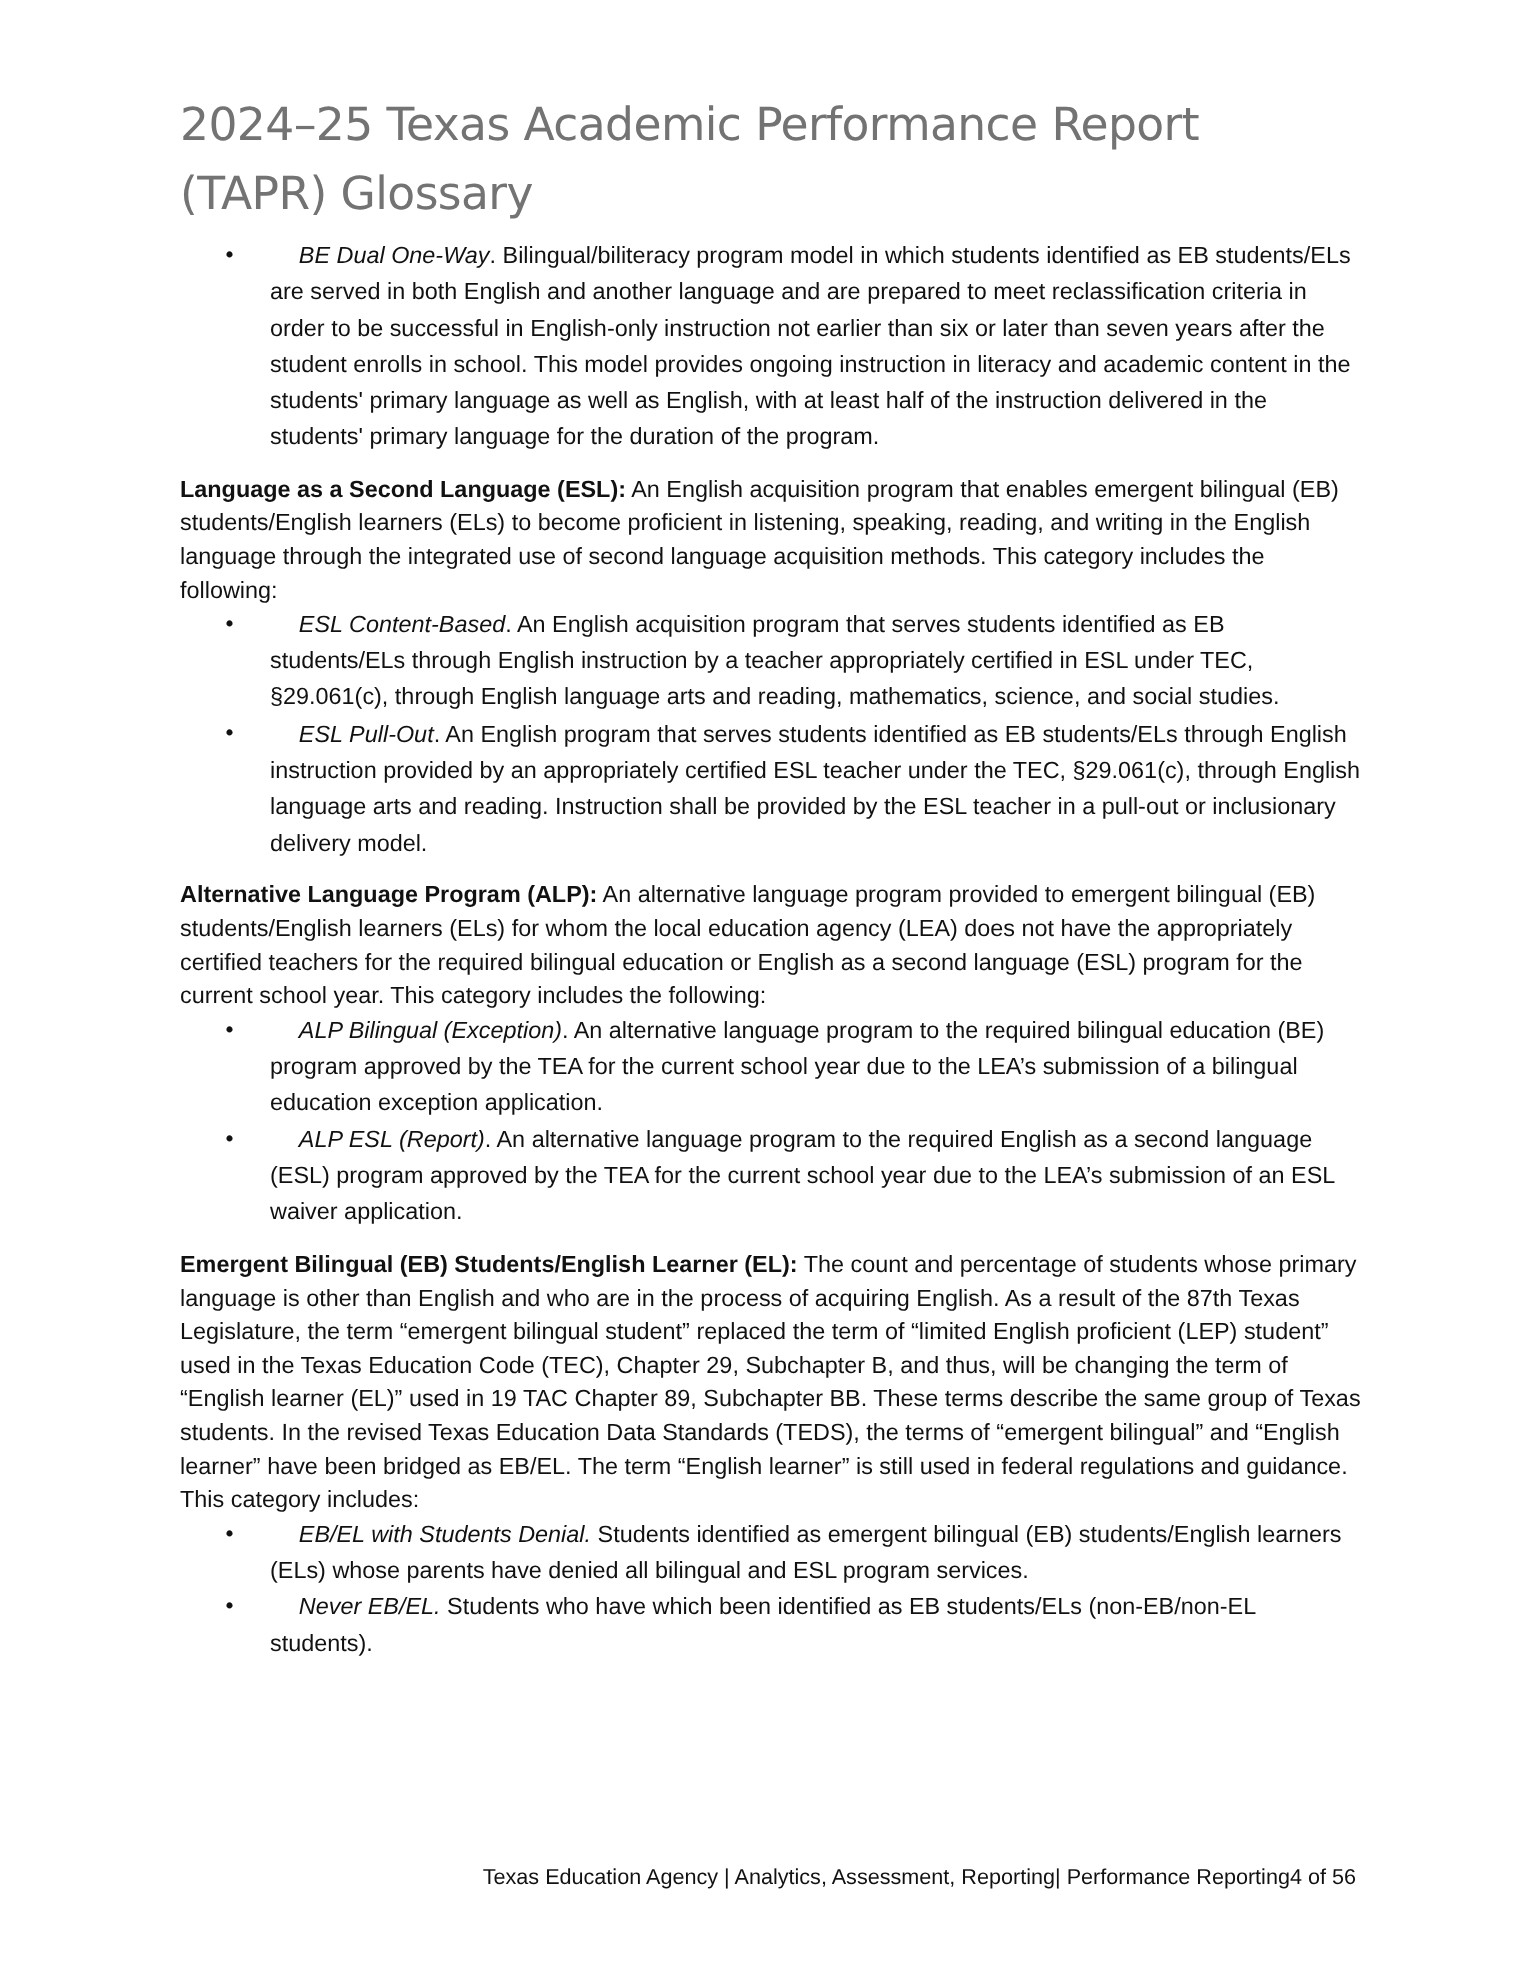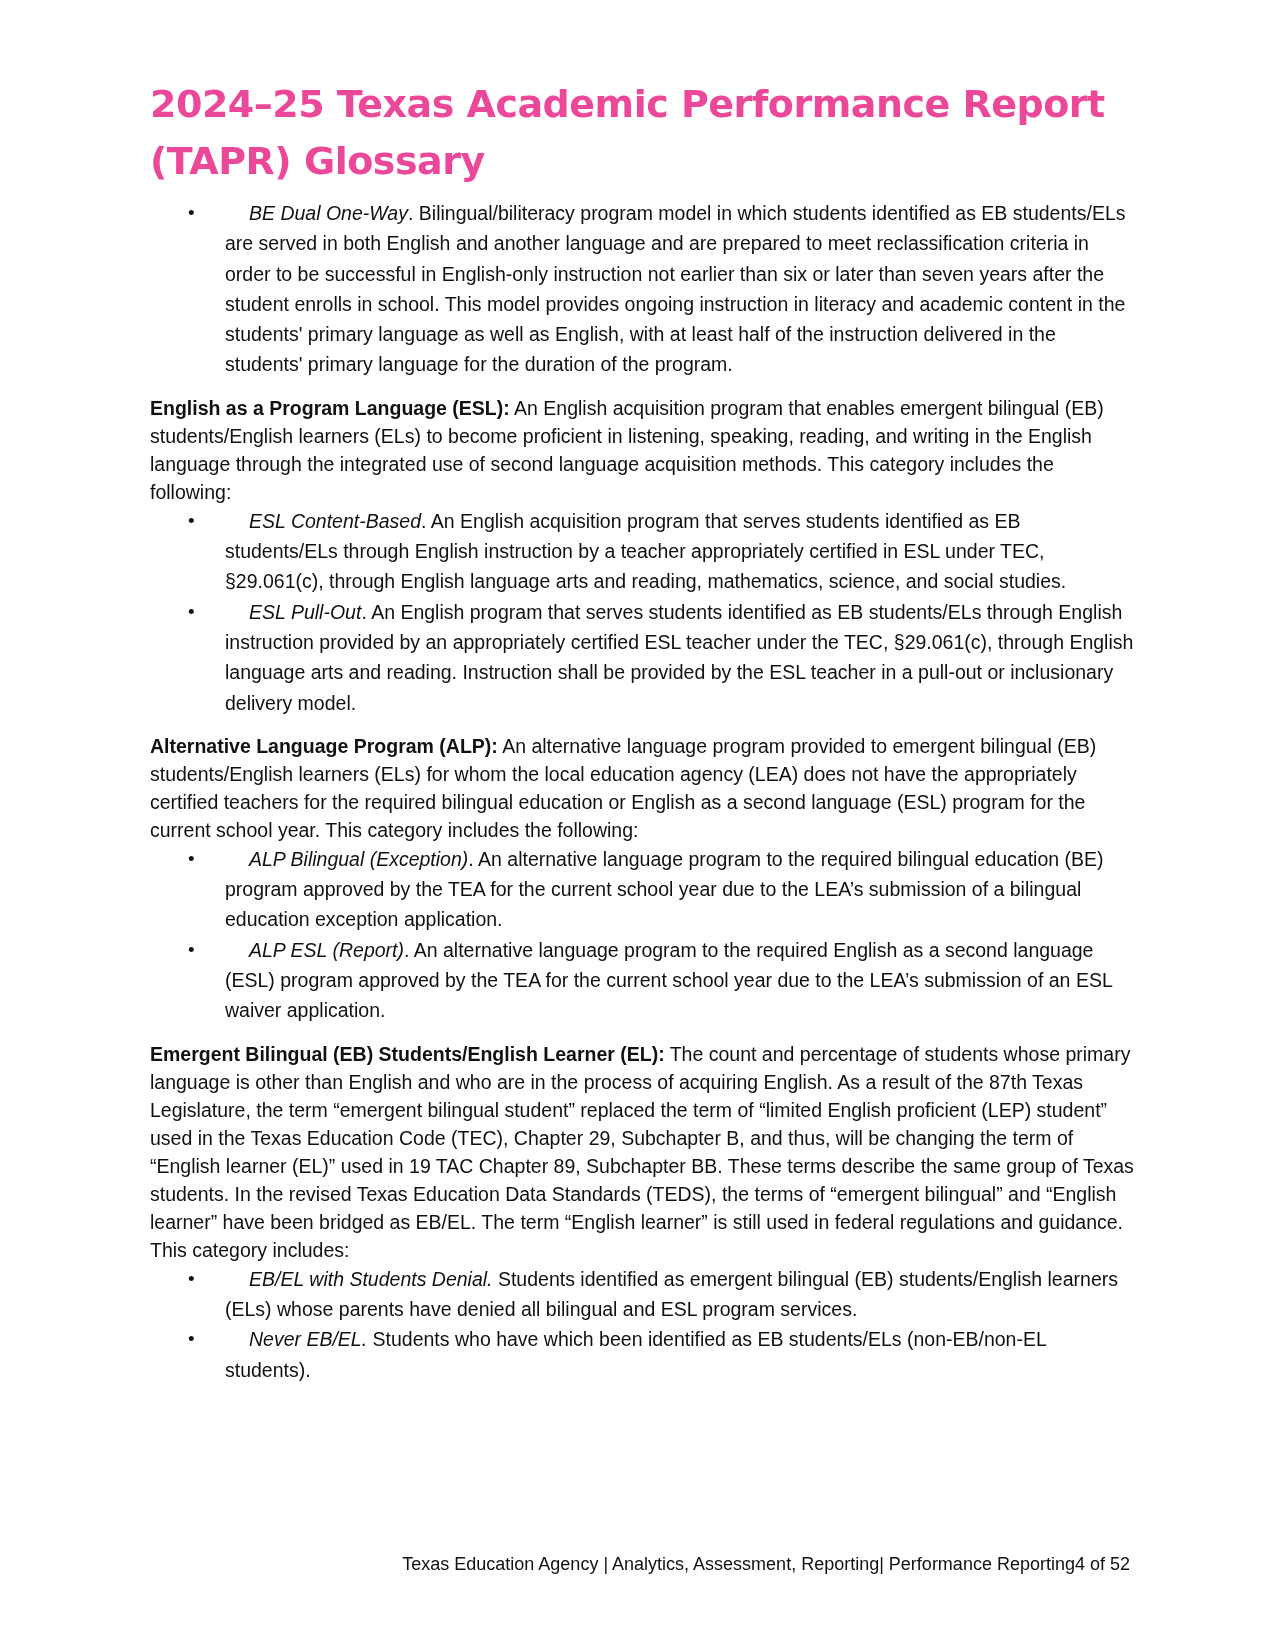--- a/index.html
+++ b/index.html
@@ -1,21 +1,21 @@
 <!DOCTYPE html>
 <html><head>
 <meta charset="utf-8">
 <style>
   html, body { margin: 0; padding: 0; background: #ffffff; }
   body { width: 1275px; height: 1650px; position: relative; overflow: hidden;
          font-family: "Liberation Sans", sans-serif; color: #111111; }
   .page { position: absolute; left: 0; top: 0; width: 1275px; height: 1650px; }
   .title { position: absolute; left: 150px; top: 76px; width: 1000px;
-           font-family: "DejaVu Sans", sans-serif; font-weight: bold;
-           font-size: 38px; line-height: 57px; color: #ec4899; letter-spacing: -0.5px; }
+           font-family: "DejaVu Sans", sans-serif; font-weight: normal;
+           font-size: 38px; line-height: 57px; color: #737373; letter-spacing: -0.5px; }
   .body { position: absolute; left: 150px; top: 198px; width: 985px;
           font-size: 19.5px; line-height: 30.3px; }
   .cont { margin: 0 0 0 75px; }
   ul.blist { list-style: none; margin: 0; padding: 0; }
   ul.blist li { position: relative; padding-left: 75px; }
   ul.blist li .bullet { position: absolute; left: 38px; top: 0; font-size: 19px; }
   .def { margin-top: 12px; line-height: 28px; }
   .def + ul.blist li { line-height: 30.3px; }
   .term { font-weight: bold; }
   .it { font-style: italic; margin-left: 24px; }
@@ -35,21 +35,21 @@
   <div class="body">
 
 
     <ul class="blist">
       <li>
         <span class="bullet">•</span><span class="it">BE Dual One-Way</span><span>. Bilingual/biliteracy program model in which students identified as EB students/ELs are served in both English and another language and are prepared to meet reclassification criteria in order to be successful in English-only instruction not earlier than six or later than seven years after the student enrolls in school. This model provides ongoing instruction in literacy and academic content in the students' primary language as well as English, with at least half of the instruction delivered in the students' primary language for the duration of the program.</span>
       </li>
     </ul>
 
     <div class="def" style="margin-top:14px;">
-      <span class="term">English as a Program Language (ESL):</span><span> An English acquisition program that enables emergent bilingual (EB) students/English learners (ELs) to become proficient in listening, speaking, reading, and writing in the English language through the integrated use of second language acquisition methods. This category includes the following:</span>
+      <span class="term">Language as a Second Language (ESL):</span><span> An English acquisition program that enables emergent bilingual (EB) students/English learners (ELs) to become proficient in listening, speaking, reading, and writing in the English language through the integrated use of second language acquisition methods. This category includes the following:</span>
     </div>
     <ul class="blist">
       <li>
         <span class="bullet">•</span><span class="it">ESL Content-Based</span><span>. An English acquisition program that serves students identified as EB students/ELs through English instruction by a teacher appropriately certified in ESL under TEC, §29.061(c), through English language arts and reading, mathematics, science, and social studies.</span>
       </li>
       <li>
         <span class="bullet">•</span><span class="it">ESL Pull-Out</span><span>. An English program that serves students identified as EB students/ELs through English instruction provided by an appropriately certified ESL teacher under the TEC, §29.061(c), through English language arts and reading. Instruction shall be provided by the ESL teacher in a pull-out or inclusionary delivery model.</span>
       </li>
     </ul>
 
@@ -73,15 +73,15 @@
         <span class="bullet">•</span><span class="it">EB/EL with Students Denial.</span><span> Students identified as emergent bilingual (EB) students/English learners (ELs) whose parents have denied all bilingual and ESL program services.</span>
       </li>
       <li>
         <span class="bullet">•</span><span class="it">Never EB/EL.</span><span> Students who have which been identified as EB students/ELs (non-EB/non-EL students).</span>
       </li>
     </ul>
   </div>
 
   <div class="footer">
     <span>Texas Education Agency | Analytics, Assessment, Reporting| Performance Reporting</span>
-    <span>4 of 52</span>
+    <span>4 of 56</span>
   </div>
 </div>
 
 </body></html>

